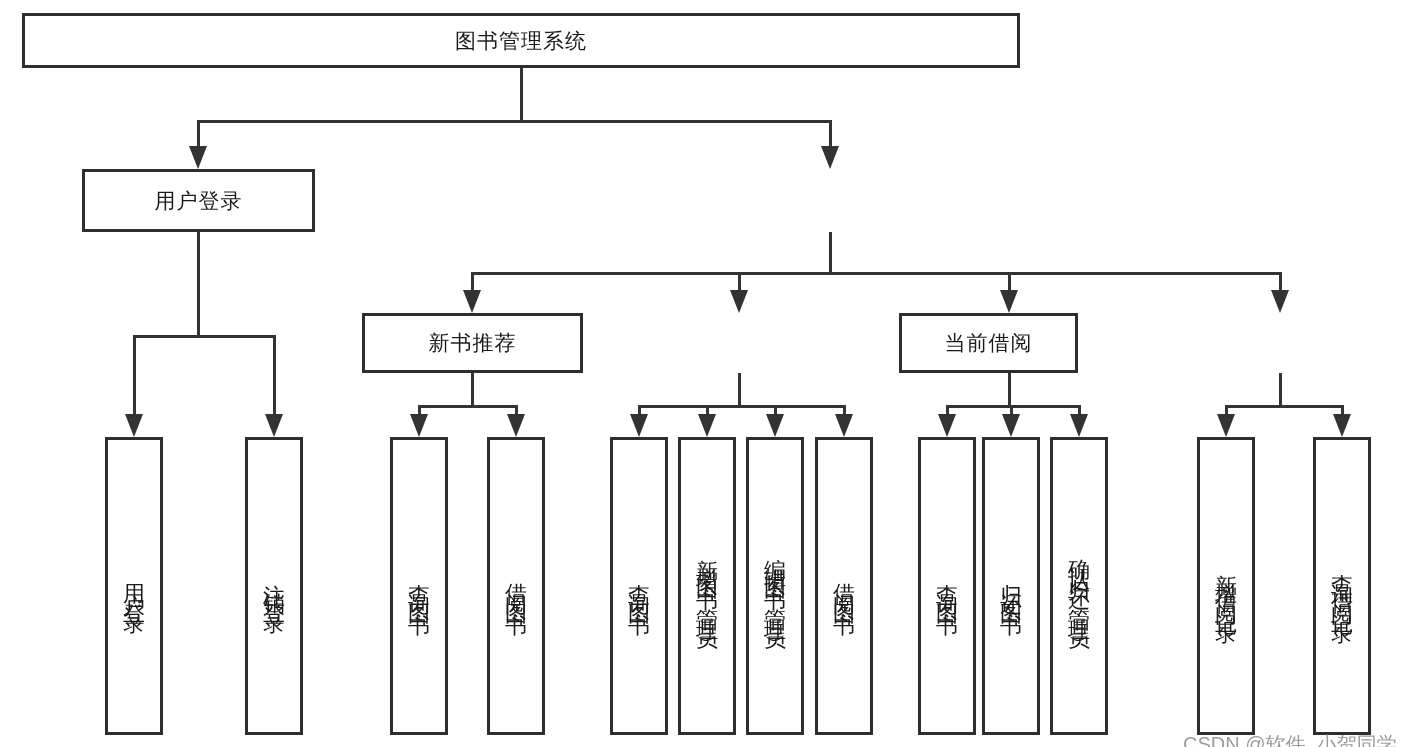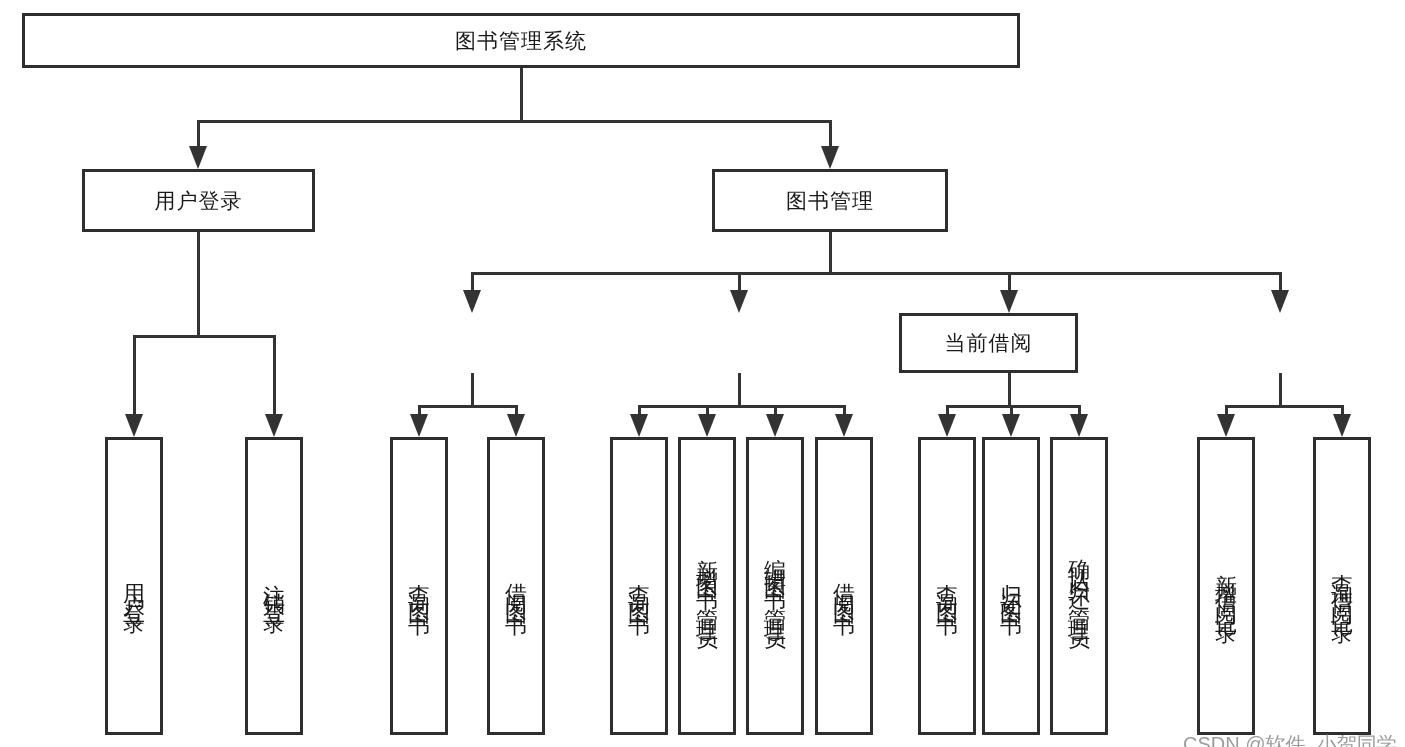--- a/index.html
+++ b/index.html
@@ -147,24 +147,24 @@
   <div class="arrow" style="left:1217px;top:414px"></div>
   <div class="arrow" style="left:1333px;top:414px"></div>
 
   <div class="hbox" style="left:22px;top:13px;width:998px;height:55px">
     <span>图书管理系统</span>
   </div>
 
   <div class="hbox" style="left:82px;top:169px;width:233px;height:63px">
     <span>用户登录</span>
   </div>
-  <div class="hbox" style="left:712px;top:169px;width:236px;height:63px">
-    <span>图书管理</span>
-  </div>
-
+
+  <div class="hbox" style="left:362px;top:313px;width:221px;height:60px">
+    <span>新书推荐</span>
+  </div>
   <div class="hbox" style="left:899px;top:313px;width:179px;height:60px">
     <span>当前借阅</span>
   </div>
 
   <div class="leaf" style="left:105px">
     <span class="vtext">用户登录</span>
   </div>
   <div class="leaf" style="left:245px">
     <span class="vtext">注销登录</span>
   </div>

